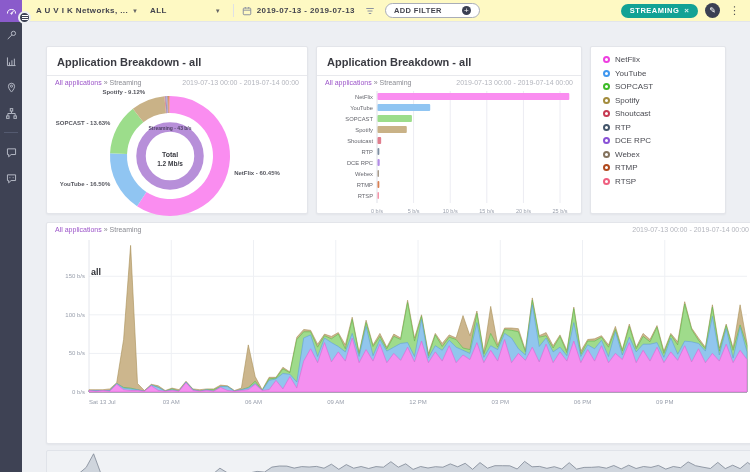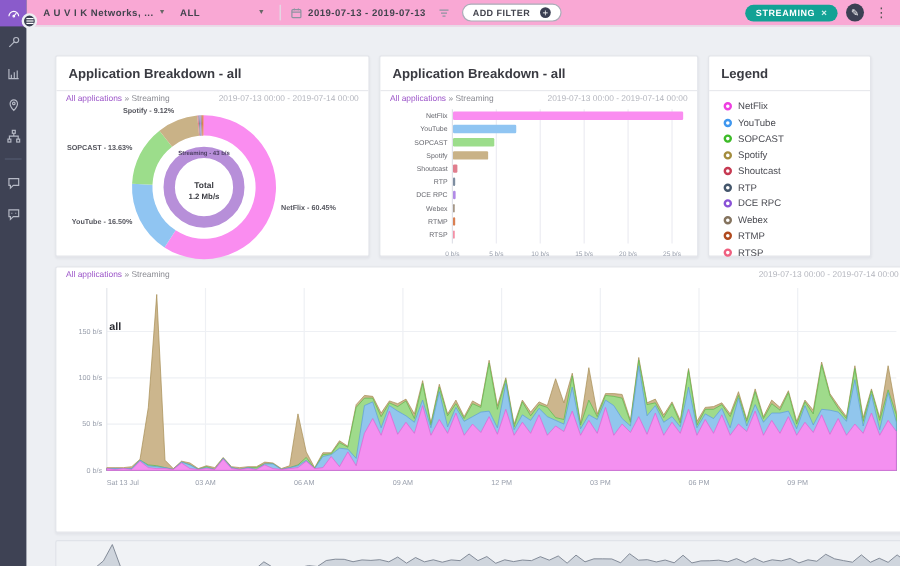--- a/index.html
+++ b/index.html
@@ -12,28 +12,28 @@
   .side-item.active { background:#8a5bcb; height:22px; }
   .side-item svg { width:13px; height:13px; stroke:#b6bac6; fill:none; stroke-width:1.2; }
   .side-item.active svg { stroke:#ffffff; }
   .side-divider { height:1px; background:#545a70; margin:6px 4px; }
   .collapse-btn { position:absolute; left:18px; top:11px; width:13px; height:13px; border-radius:50%;
     background:#3a3f52; border:2px solid #edeff3; z-index:30; display:flex; flex-direction:column;
     align-items:center; justify-content:center; gap:1px; cursor:pointer; }
   .collapse-btn i { display:block; width:6px; height:1px; background:#fff; }
 
   
-  .topbar { position:absolute; left:22px; right:0; top:0; height:22px; background:#f9a8d4;
+  .topbar { position:absolute; left:22px; right:0; top:0; height:22px; background:#fef9c3;
     border-bottom:1px solid #e3e5ea; display:flex; align-items:center; padding:0 8px 0 14px; z-index:10; }
   .tb-text { font-size:8px; font-weight:bold; color:#43444e; letter-spacing:.4px; }
   .caret { font-size:6px; color:#666; margin:0 4px; }
   .tb-sep { width:1px; height:13px; background:#dfe1e6; margin:0 8px; }
   .tb-icon { display:flex; align-items:center; }
   .tb-icon svg { width:10px; height:10px; stroke:#8d93a0; fill:none; stroke-width:1.2; }
-  .pill-outline { display:flex; align-items:flex-start; gap:8px; border:1px solid #a9adb8; border-radius:9px;
+  .pill-outline { display:flex; align-items:flex-start; gap:20px; border:1px solid #a9adb8; border-radius:9px;
     padding:2px 8px; margin-left:10px; cursor:pointer; background:#fff; }
   .pill-outline .txt { font-size:7.5px; font-weight:bold; color:#43444e; letter-spacing:.4px; }
   .plus-dot { width:9px; height:9px; border-radius:50%; background:#3a3f52; color:#fff; font-size:8px;
     line-height:9px; text-align:center; }
   .tb-right { margin-left:auto; display:flex; align-items:center; gap:7px; }
   .chip { display:flex; align-items:center; gap:5px; background:#12a295; border-radius:9px; padding:2.5px 9px; cursor:pointer; }
   .chip .txt { color:#fff; font-size:7.5px; font-weight:bold; letter-spacing:.5px; }
   .chip .x { color:#d7f3ef; font-size:8px; font-weight:bold; }
   .edit-btn { width:15px; height:15px; border-radius:50%; background:#3b4053; color:#fff; font-size:8px;
     display:flex; align-items:center; justify-content:center; cursor:pointer; }
@@ -238,21 +238,20 @@
           <text x="48" y="88.5" fill="#66676e" font-size="5.8" text-anchor="end">Webex</text>
           <rect x="52.5" y="83" width="1.4641509433962265" height="7" rx="1" fill="#a59787"></rect>
           <text x="48" y="99.5" fill="#66676e" font-size="5.8" text-anchor="end">RTMP</text>
           <rect x="52.5" y="94" width="1.830188679245283" height="7" rx="1" fill="#d97f52"></rect>
           <text x="48" y="110.5" fill="#66676e" font-size="5.8" text-anchor="end">RTSP</text>
           <rect x="52.5" y="105" width="1.4641509433962265" height="7" rx="1" fill="#f490a5"></rect>
         </svg>
     </div>
 
     <div class="card" id="card-legend">
-      <div class="card-head"><span class="card-title">Legend</span></div>
       <ul class="legend-list" id="legend-list">
           <li>
             <span class="legend-dot" style="border-color: rgb(238, 63, 224);"></span>
             <span class="legend-label">NetFlix</span>
           </li>
           <li>
             <span class="legend-dot" style="border-color: rgb(63, 151, 239);"></span>
             <span class="legend-label">YouTube</span>
           </li>
           <li>

